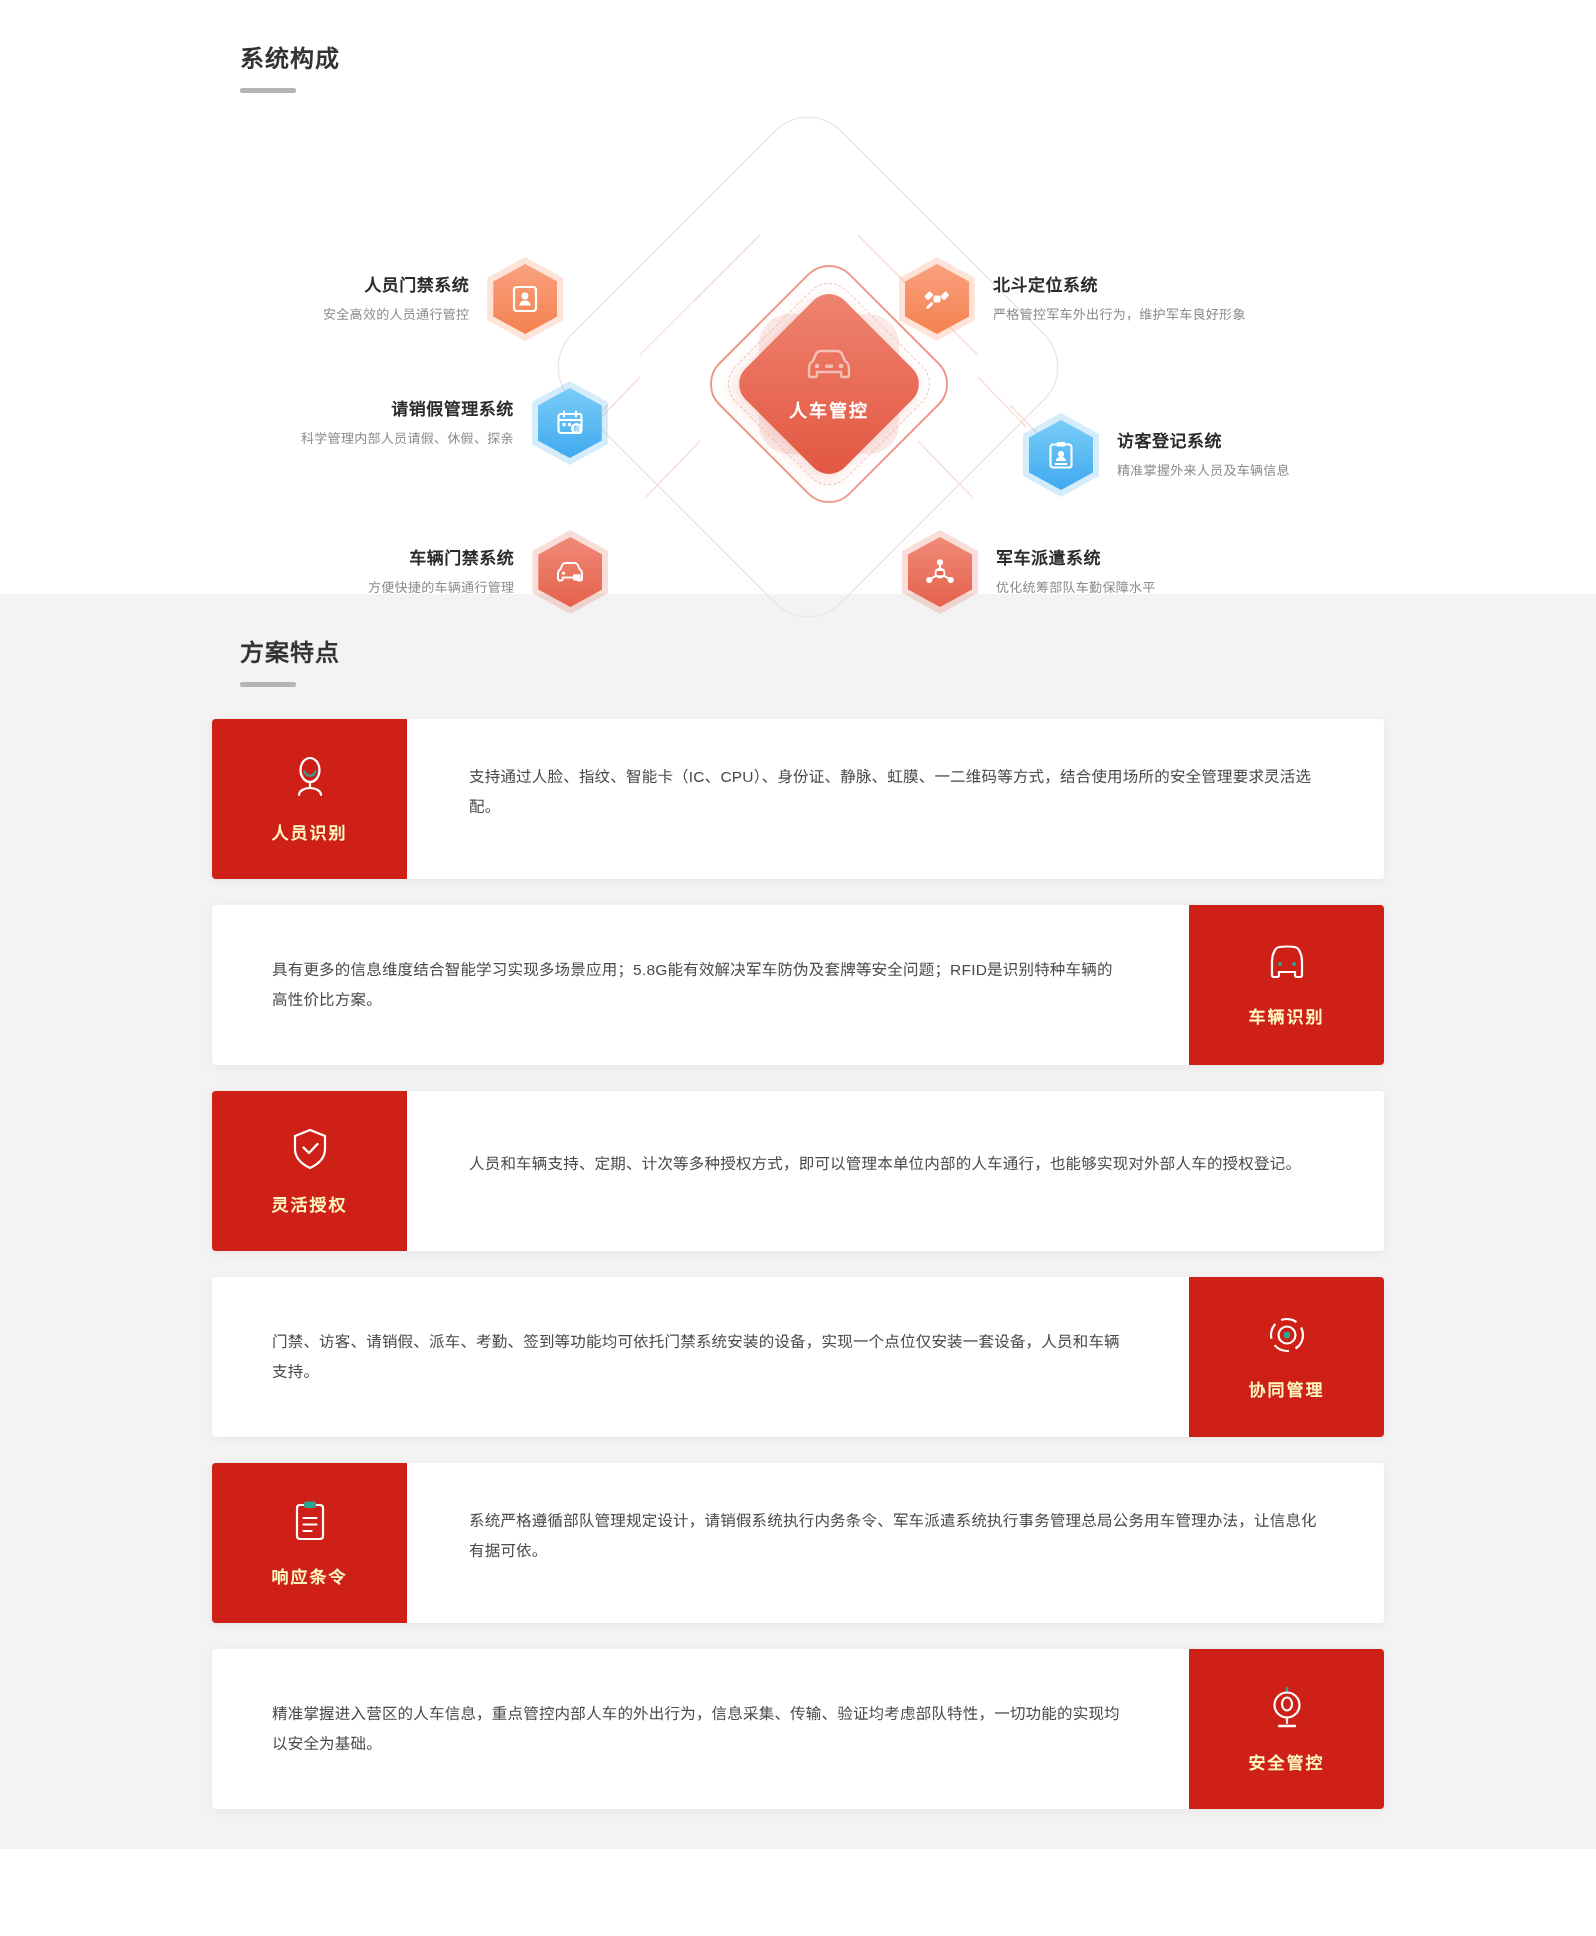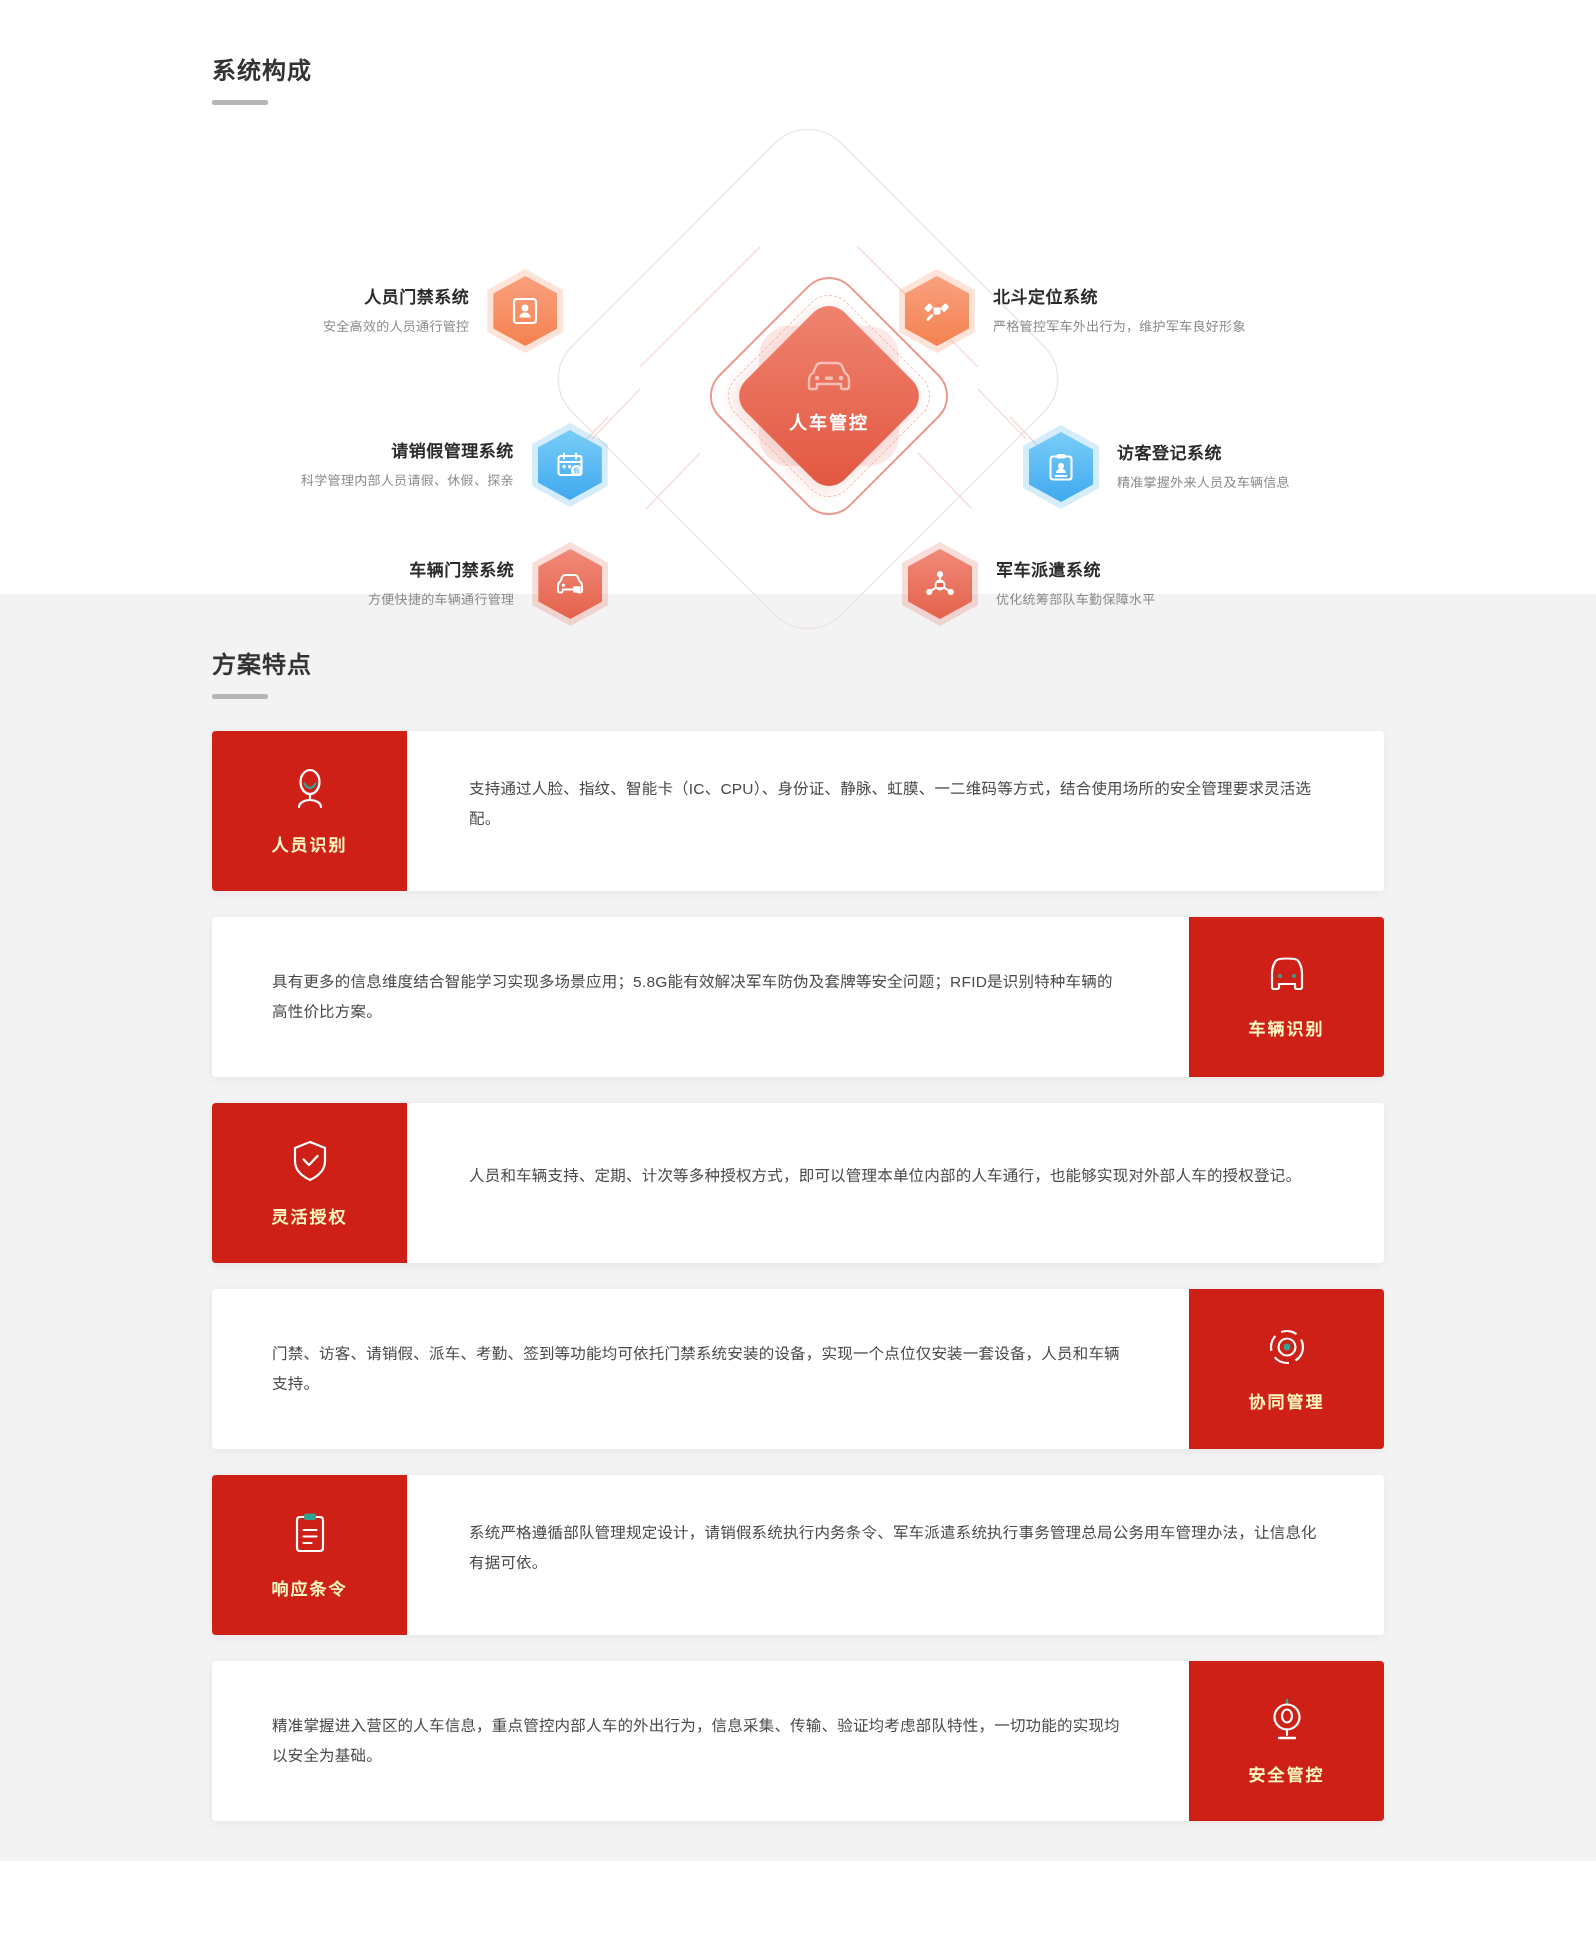--- a/index.html
+++ b/index.html
@@ -19,21 +19,22 @@
     height: 594px;
   }
   .section-feature {
     background: #f3f3f3;
     width: 1596px;
     padding: 0 0 40px 0;
   }
 
   .sec-head {
     padding-left: 212px;
-    padding-top: 54px;
+    padding-top: 42px;
+    margin-left: 28px;
   }
   .sec-title {
     font-size: 24px;
     font-weight: 700;
     color: #333333;
     letter-spacing: 1px;
     line-height: 34px;
   }
   .sec-rule {
     margin-top: 12px;
@@ -305,21 +306,21 @@
             </g>
           </svg>
         </div>
       </div>
       <div class="node-text">
         <div class="node-title">北斗定位系统</div>
         <div class="node-desc">严格管控军车外出行为，维护军车良好形象</div>
       </div>
     </div>
 
-    <div class="node left" style="left:301px; top:306px;">
+    <div class="node left" style="left:301px; top:276px;">
       <div class="node-text">
         <div class="node-title">请销假管理系统</div>
         <div class="node-desc">科学管理内部人员请假、休假、探亲</div>
       </div>
       <div class="hexwrap">
         <div class="hex-halo hex-blue-halo"></div>
         <div class="hex hex-blue">
           <svg width="28" height="28" viewBox="0 0 28 28" fill="none">
             <rect x="2.5" y="5" width="23" height="19" rx="2.4" stroke="#fff" stroke-width="2.1" fill="none"></rect>
             <path d="M2.5 11h23" stroke="#fff" stroke-width="2.1"></path>

